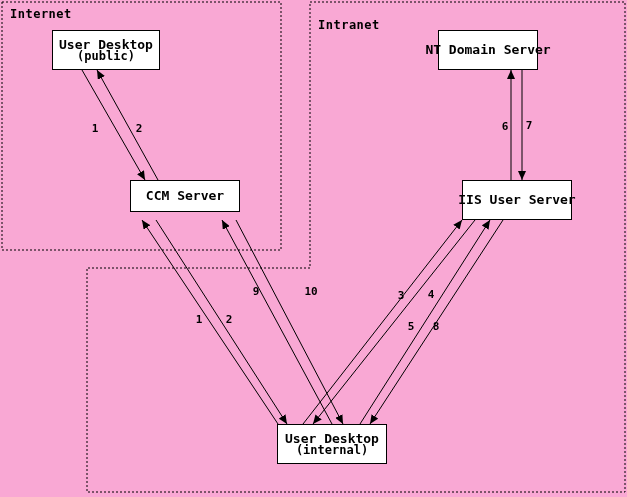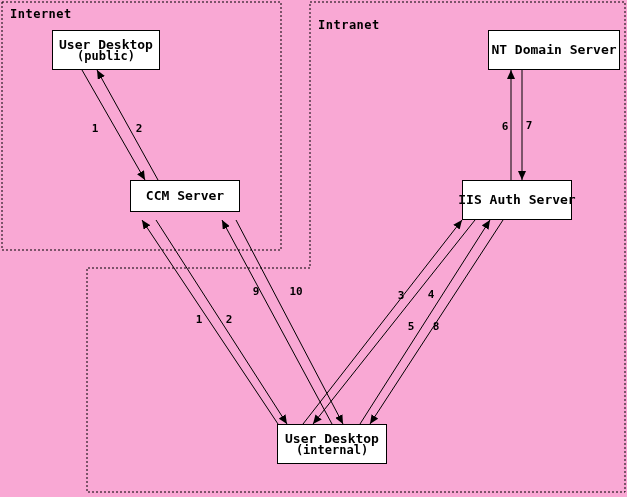--- a/index.html
+++ b/index.html
@@ -27,31 +27,31 @@
   .node .main{font-size:13px;font-weight:bold;line-height:12px;white-space:nowrap;}
   .node .sub{font-size:12px;font-weight:bold;line-height:10px;white-space:nowrap;}
   .flow-label{
     position:absolute;
     font-size:11px;font-weight:bold;line-height:11px;
     transform:translate(-50%,-50%);
     background:transparent;white-space:nowrap;
   }
   
   #node-public   {left:52px; top:30px; width:108px;height:40px;}
-  #node-ntdomain {left:488px;top:30px; width:132px;height:40px;}
+  #node-ntdomain {left:438px;top:30px; width:100px;height:40px;}
   #node-ccm      {left:130px;top:180px;width:110px;height:32px;}
   #node-iis      {left:462px;top:180px;width:110px;height:40px;}
   #node-internal {left:277px;top:424px;width:110px;height:40px;}
   
   #lbl-internet{left:10px;top:7px;}
   #lbl-intranet{left:318px;top:18px;}
   
   #f1a{left:95px; top:128px;}  #f2a{left:139px;top:128px;}
   #f1b{left:199px;top:319px;}  #f2b{left:229px;top:319px;}
-  #f9 {left:256px;top:291px;}  #f10{left:296px;top:291px;}
+  #f9 {left:256px;top:291px;}  #f10{left:311px;top:291px;}
   #f3 {left:401px;top:295px;}  #f4 {left:431px;top:294px;}
   #f5 {left:411px;top:326px;}  #f8 {left:436px;top:326px;}
   #f6 {left:505px;top:126px;}  #f7 {left:529px;top:125px;}
 </style>
 </head>
 <body>
 
 <div id="canvas">
 
   <svg id="wires" width="627" height="497" viewBox="0 0 627 497" xmlns="http://www.w3.org/2000/svg">
@@ -93,21 +93,21 @@
 
   <div class="node" id="node-ntdomain">
     <span class="main">NT Domain Server</span>
   </div>
 
   <div class="node" id="node-ccm">
     <span class="main">CCM Server</span>
   </div>
 
   <div class="node" id="node-iis">
-    <span class="main">IIS Auth Server</span>
+    <span class="main">IIS User Server</span>
   </div>
 
   <div class="node" id="node-internal">
     <span class="main">User Desktop</span>
     <span class="sub">(internal)</span>
   </div>
 
   <div class="flow-label" id="f1a">1</div>
   <div class="flow-label" id="f2a">2</div>
   <div class="flow-label" id="f1b">1</div>

